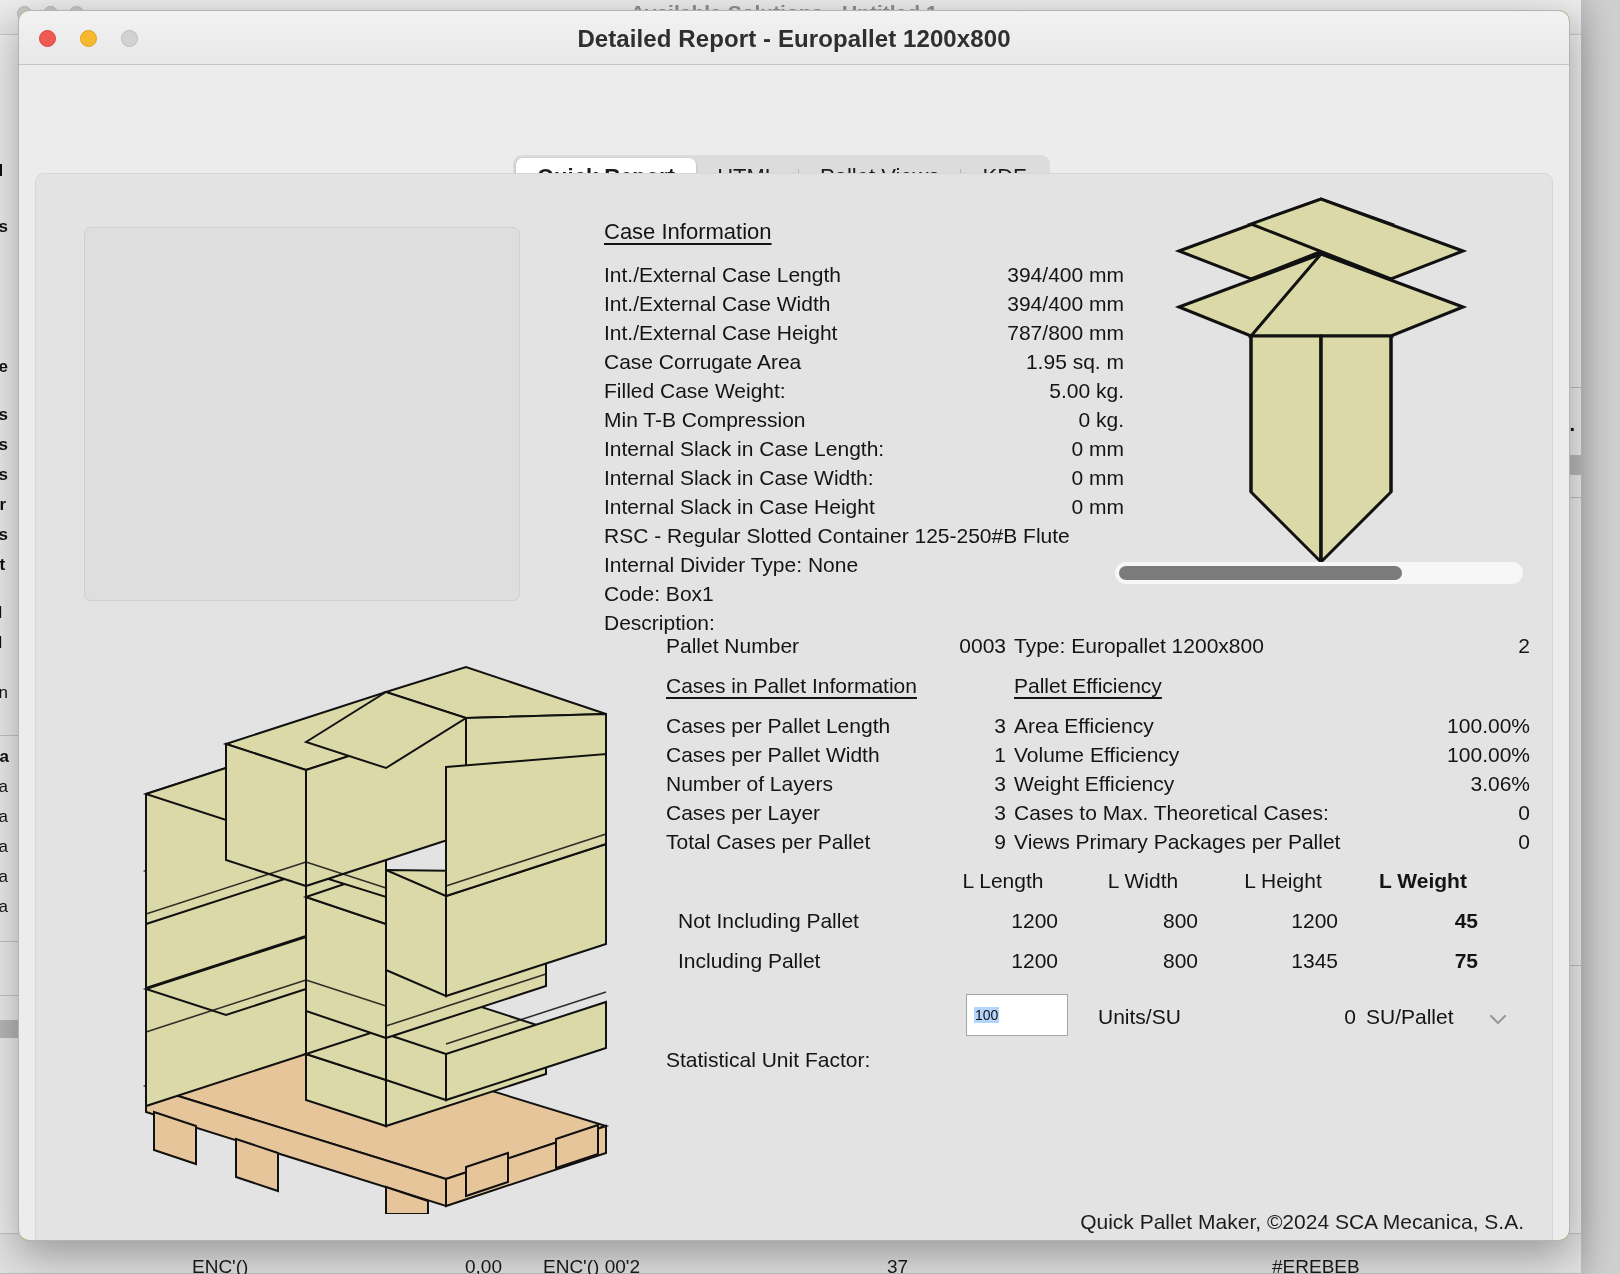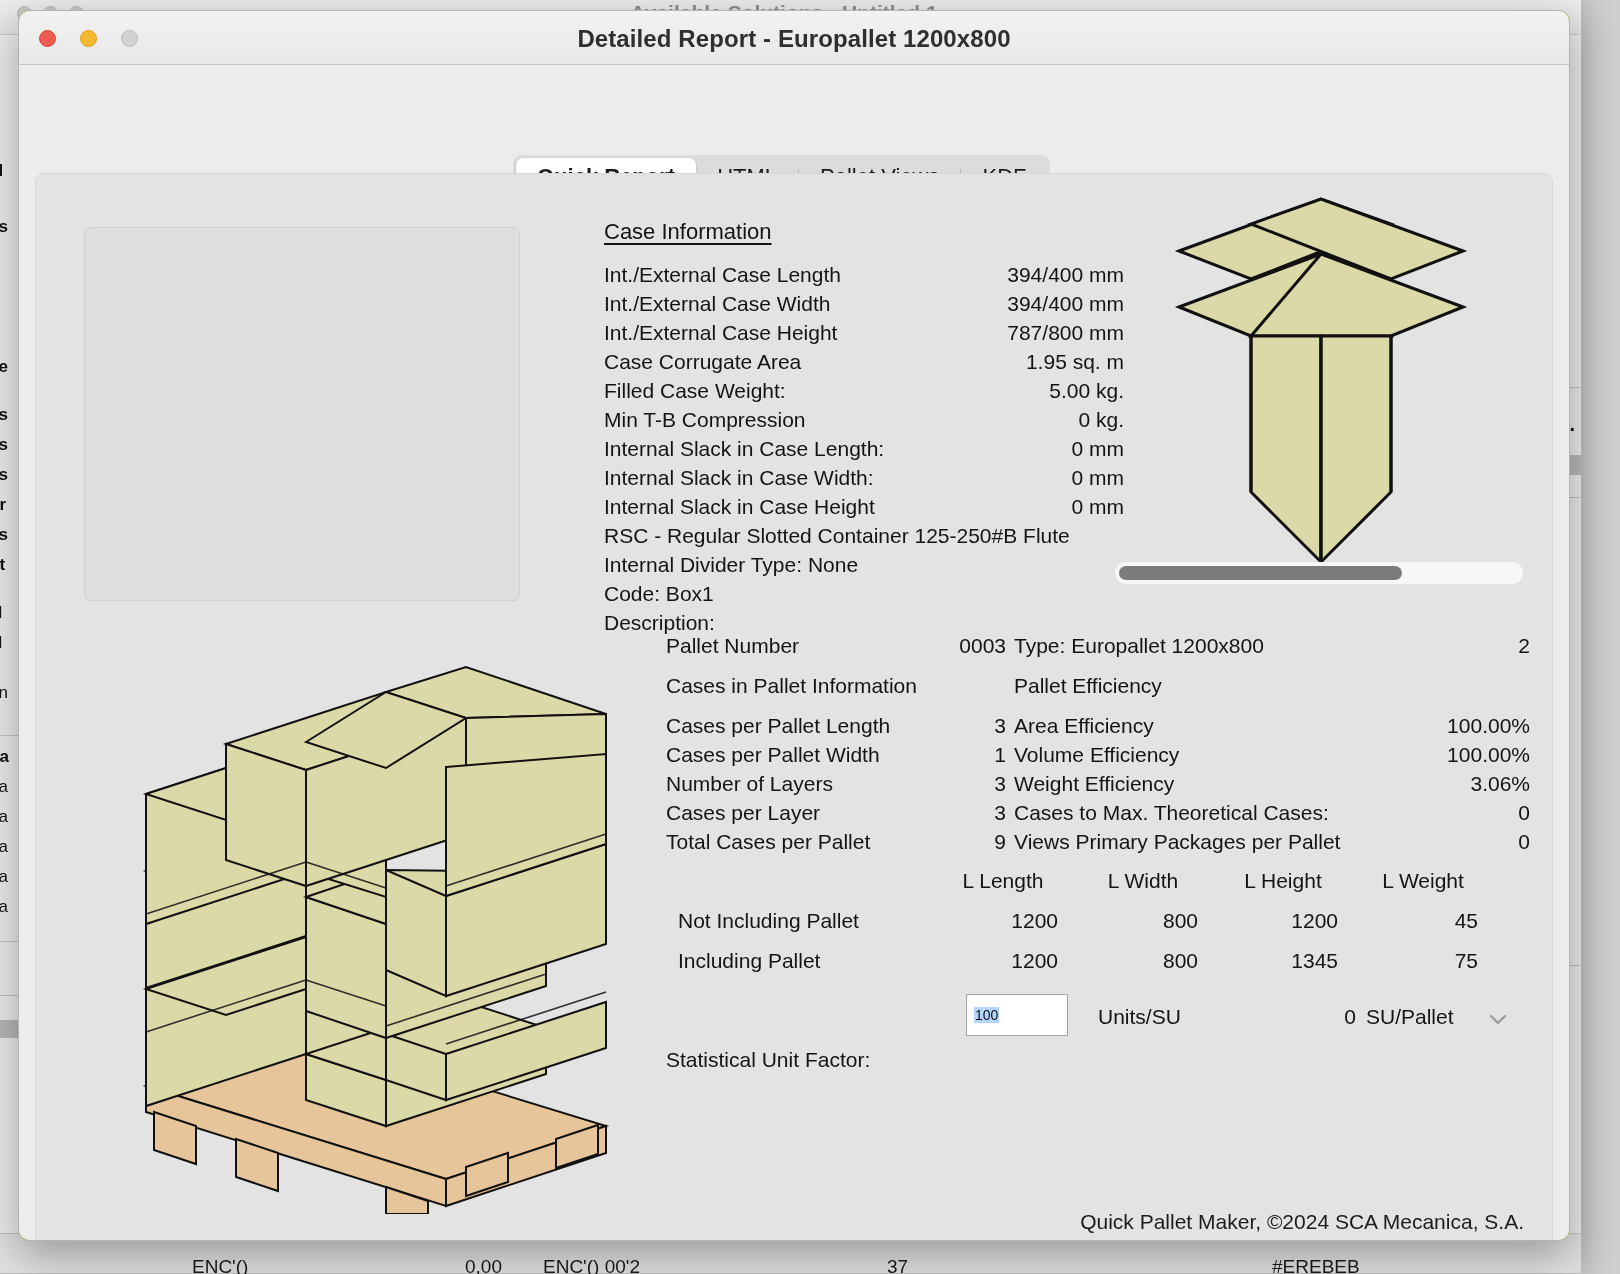--- a/index.html
+++ b/index.html
@@ -140,31 +140,31 @@
 
   
   #pallet-data { position: absolute; left: 612px; top: 460px; width: 880px; }
 
   .pd-row { position: relative; height: 29px; font-size: 21px; color: #141414; }
   .pd-l-label { position: absolute; left: 18px; white-space: nowrap; }
   .pd-l-value { position: absolute; left: 280px; width: 78px; text-align: right; }
   .pd-r-label { position: absolute; left: 366px; white-space: nowrap; }
   .pd-r-value { position: absolute; left: 660px; width: 222px; text-align: right; }
   .underline-head {
-    text-underline-offset: 4px;
+    text-decoration: underline; text-underline-offset: 4px;
   }
 
   
   #dims-table { position: absolute; left: 612px; top: 695px; width: 880px; }
   .dt-row { position: relative; height: 40px; font-size: 21px; color: #141414; }
   .dt-rowlabel { position: absolute; left: 30px; white-space: nowrap; }
   .dt-c1 { position: absolute; left: 300px; width: 110px; text-align: right; }
   .dt-c2 { position: absolute; left: 440px; width: 110px; text-align: right; }
   .dt-c3 { position: absolute; left: 580px; width: 110px; text-align: right; }
-  .dt-c4 { position: absolute; left: 720px; width: 110px; text-align: right; }
+  .dt-c4 { position: absolute; left: 720px; width: 110px; text-align: right; font-weight: bold; }
   .dt-head .dt-c1, .dt-head .dt-c2, .dt-head .dt-c3, .dt-head .dt-c4 {
     text-align: center;
   }
 
   
   #su-row { position: absolute; left: 612px; top: 820px; width: 880px; height: 50px; font-size: 21px; color: #141414; }
   #su-label { position: absolute; left: 18px; top: 11px; white-space: nowrap; margin-top: 43px; }
   #su-input {
     position: absolute; left: 318px; top: 0; width: 102px; height: 42px;
     background: #fff; border: 1px solid #a5a5a5;

